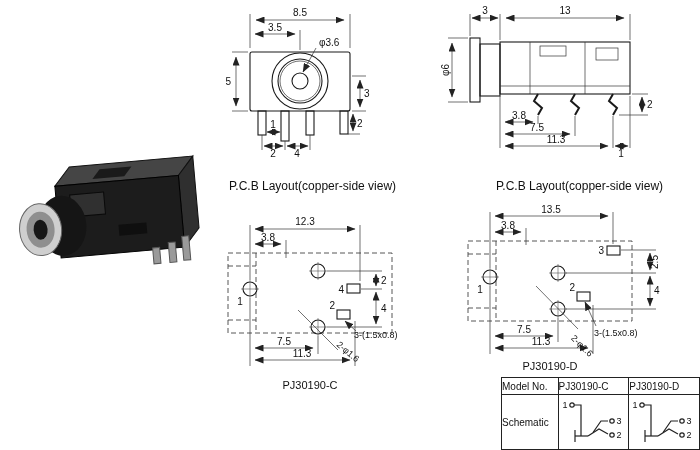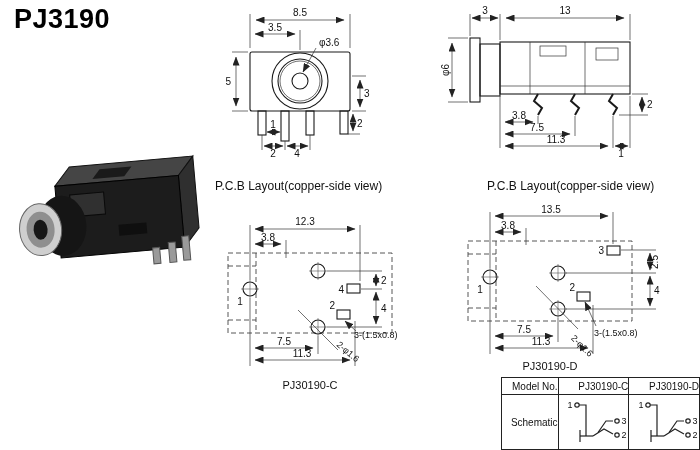--- a/index.html
+++ b/index.html
@@ -1,41 +1,40 @@
 <!DOCTYPE html>
 <html><head>
 <meta charset="utf-8">
 <style>
   html,body{margin:0;padding:0;background:#fff;}
   .page{position:relative;width:700px;height:450px;background:#ffffff;overflow:hidden;
         font-family:"Liberation Sans",sans-serif;color:#111;}
   .title{position:absolute;left:14px;top:4px;font-size:27px;font-weight:bold;letter-spacing:.5px;color:#000;}
   .drw{position:absolute;left:0;top:0;}
-  .heading{position:absolute;font-size:12px;text-align:left;color:#111;}
+  .heading{position:absolute;font-size:12px;text-align:center;color:#111;}
   .caption{position:absolute;font-size:11px;text-align:center;color:#111;}
   
   .ln{stroke:#1a1a1a;stroke-width:1.1;fill:none;}
   .thin{stroke:#333;stroke-width:.7;fill:none;}
   .dash{stroke:#444;stroke-width:.9;fill:none;stroke-dasharray:5,3;}
   .cross{stroke:#555;stroke-width:.6;fill:none;}
   .dt{font-size:10px;fill:#111;font-family:"Liberation Sans",sans-serif;}
   .dts{font-size:9px;fill:#111;font-family:"Liberation Sans",sans-serif;}
   
   .model-table{position:absolute;left:501px;top:377px;border-collapse:collapse;table-layout:fixed;}
-  .model-table td{border:1px solid #222;text-align:right;vertical-align:middle;padding:0;
+  .model-table td{border:1px solid #222;text-align:left;vertical-align:middle;padding:0;
                   font-size:10px;color:#111;}
   .schl{stroke:#222;stroke-width:1.2;fill:none;}
   .scht{font-size:9px;fill:#111;font-family:"Liberation Sans",sans-serif;text-anchor:middle;}
 </style>
 </head>
 <body>
 
 <div class="page">
 
-  <div class="title">PJ3190</div>
 
   <svg class="drw" width="700" height="450" viewBox="0 0 700 450">
     <defs>
       <marker id="ar" markerUnits="userSpaceOnUse" markerWidth="9" markerHeight="7" refX="8.5" refY="3.5" orient="auto-start-reverse">
         <path d="M0,0 L9,3.5 L0,7 Z" fill="#222"></path>
       </marker>
     </defs>
 
     <g transform="rotate(-5 105 220)">
       <polygon points="58,182 182,182 198,164 74,164" fill="#454545" stroke="#111" stroke-width="1"></polygon>

